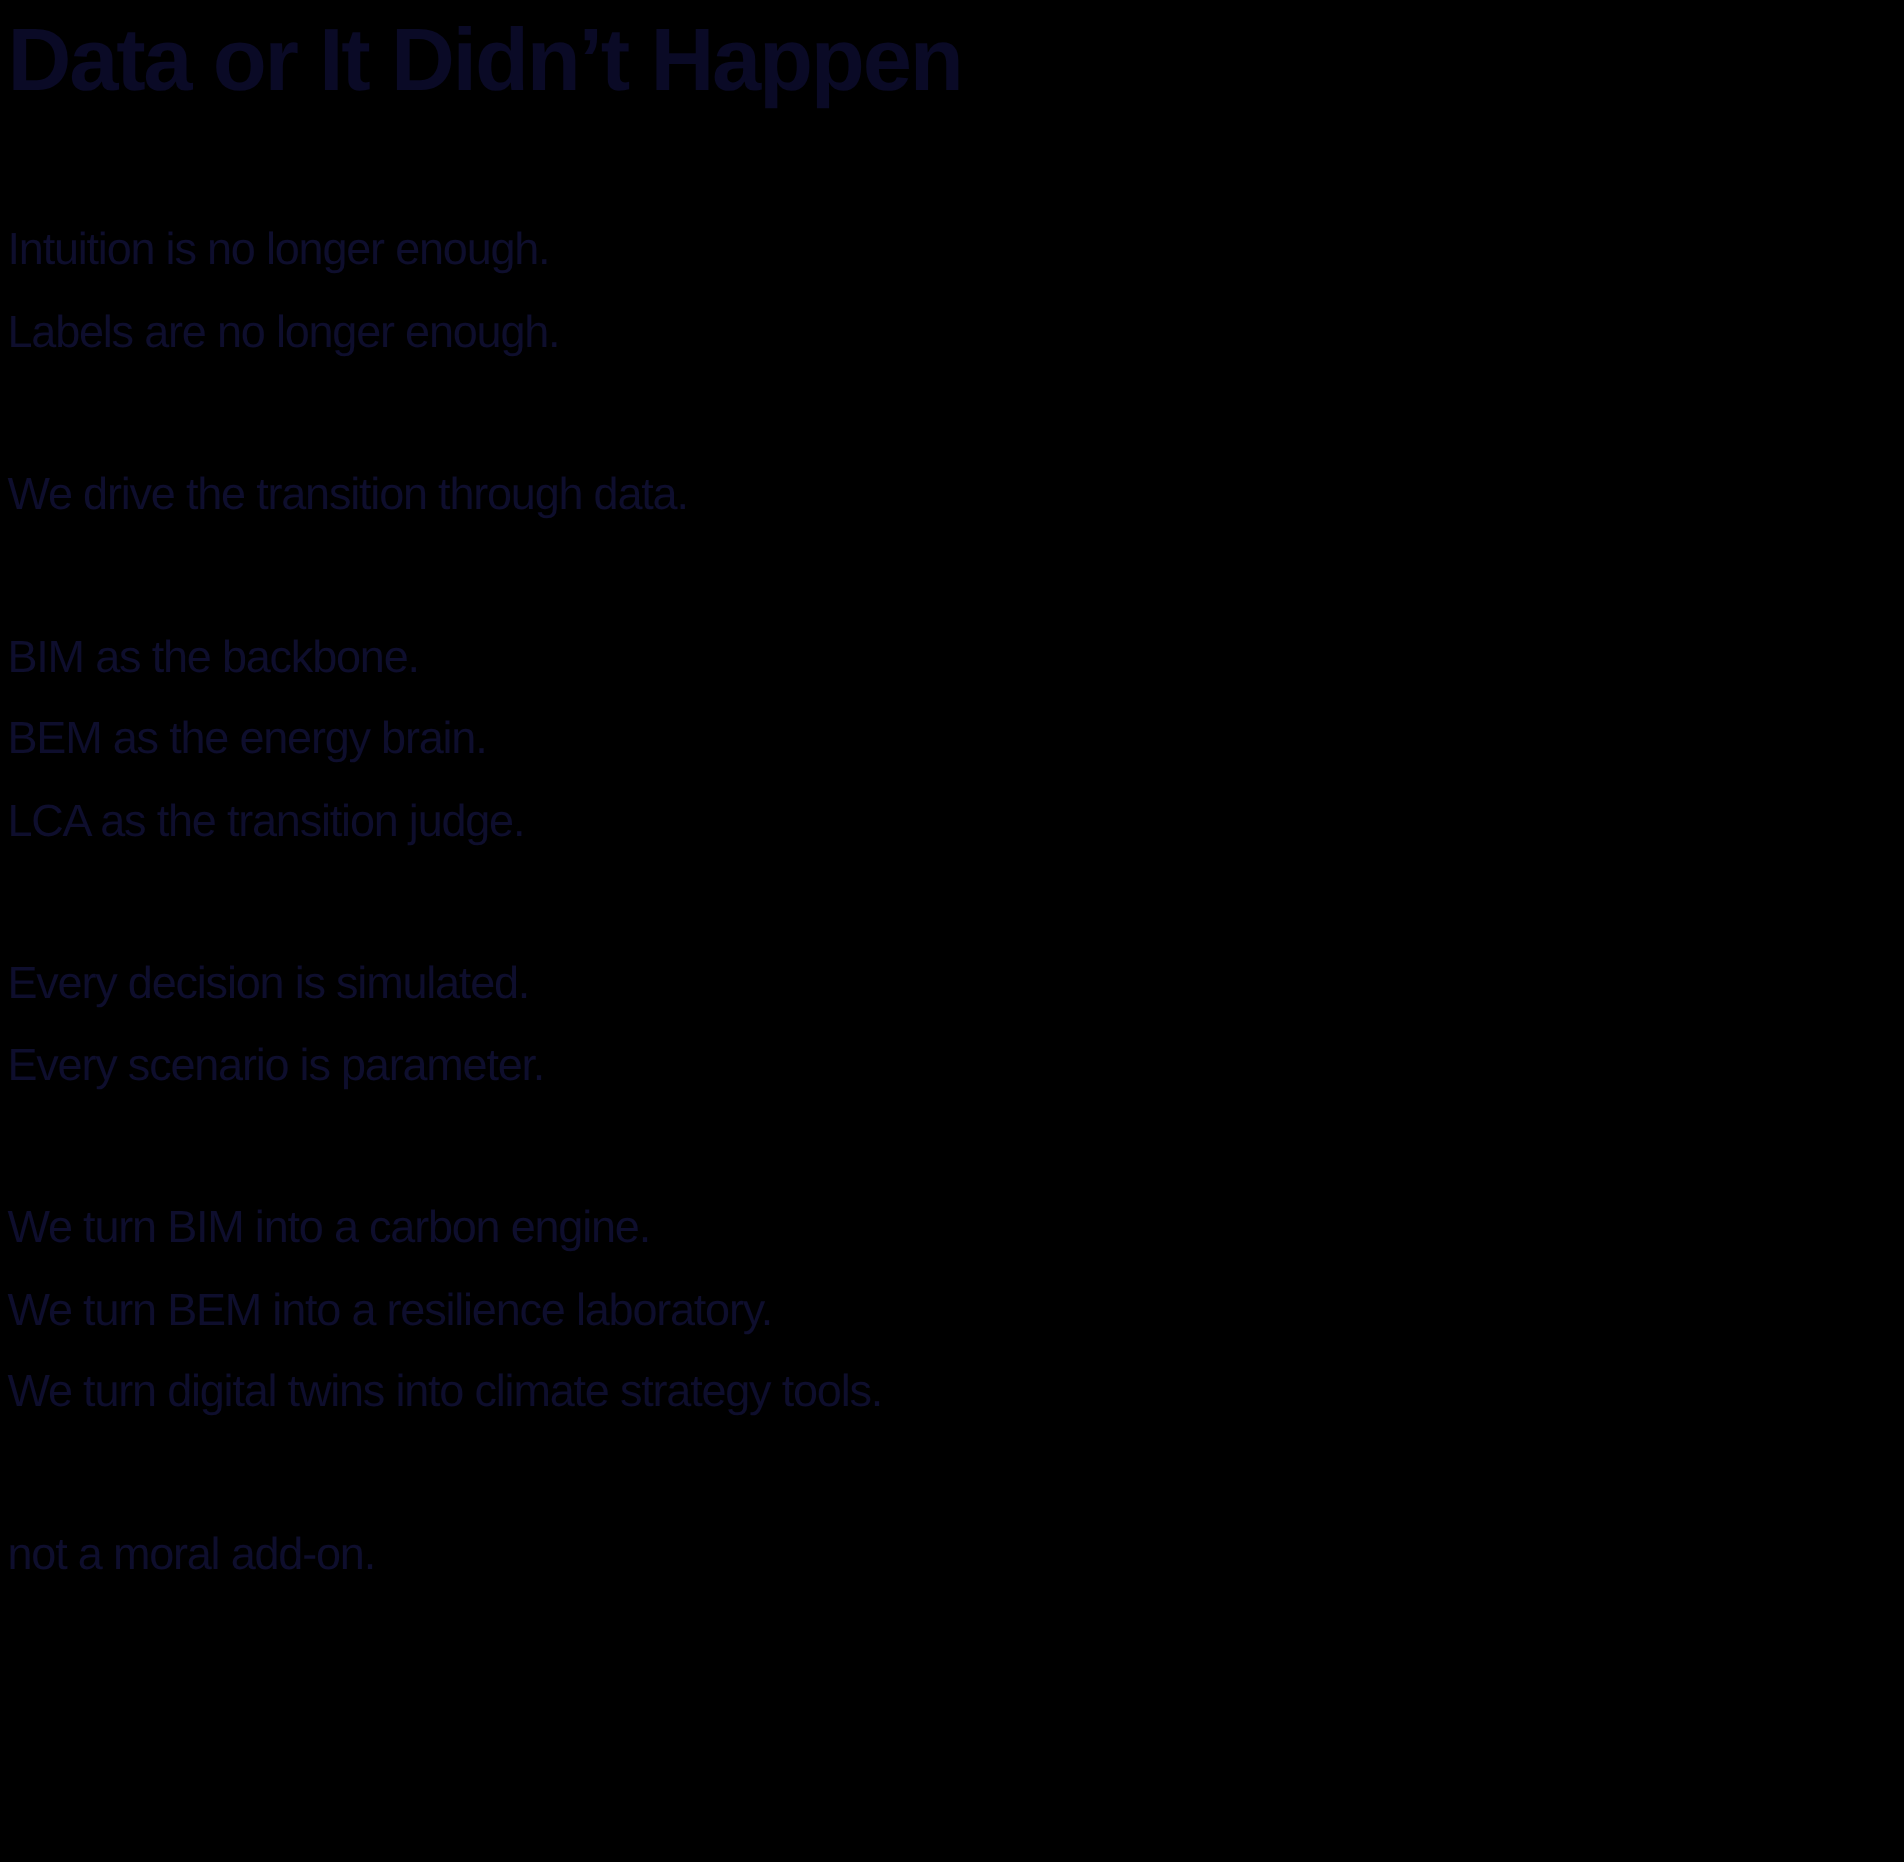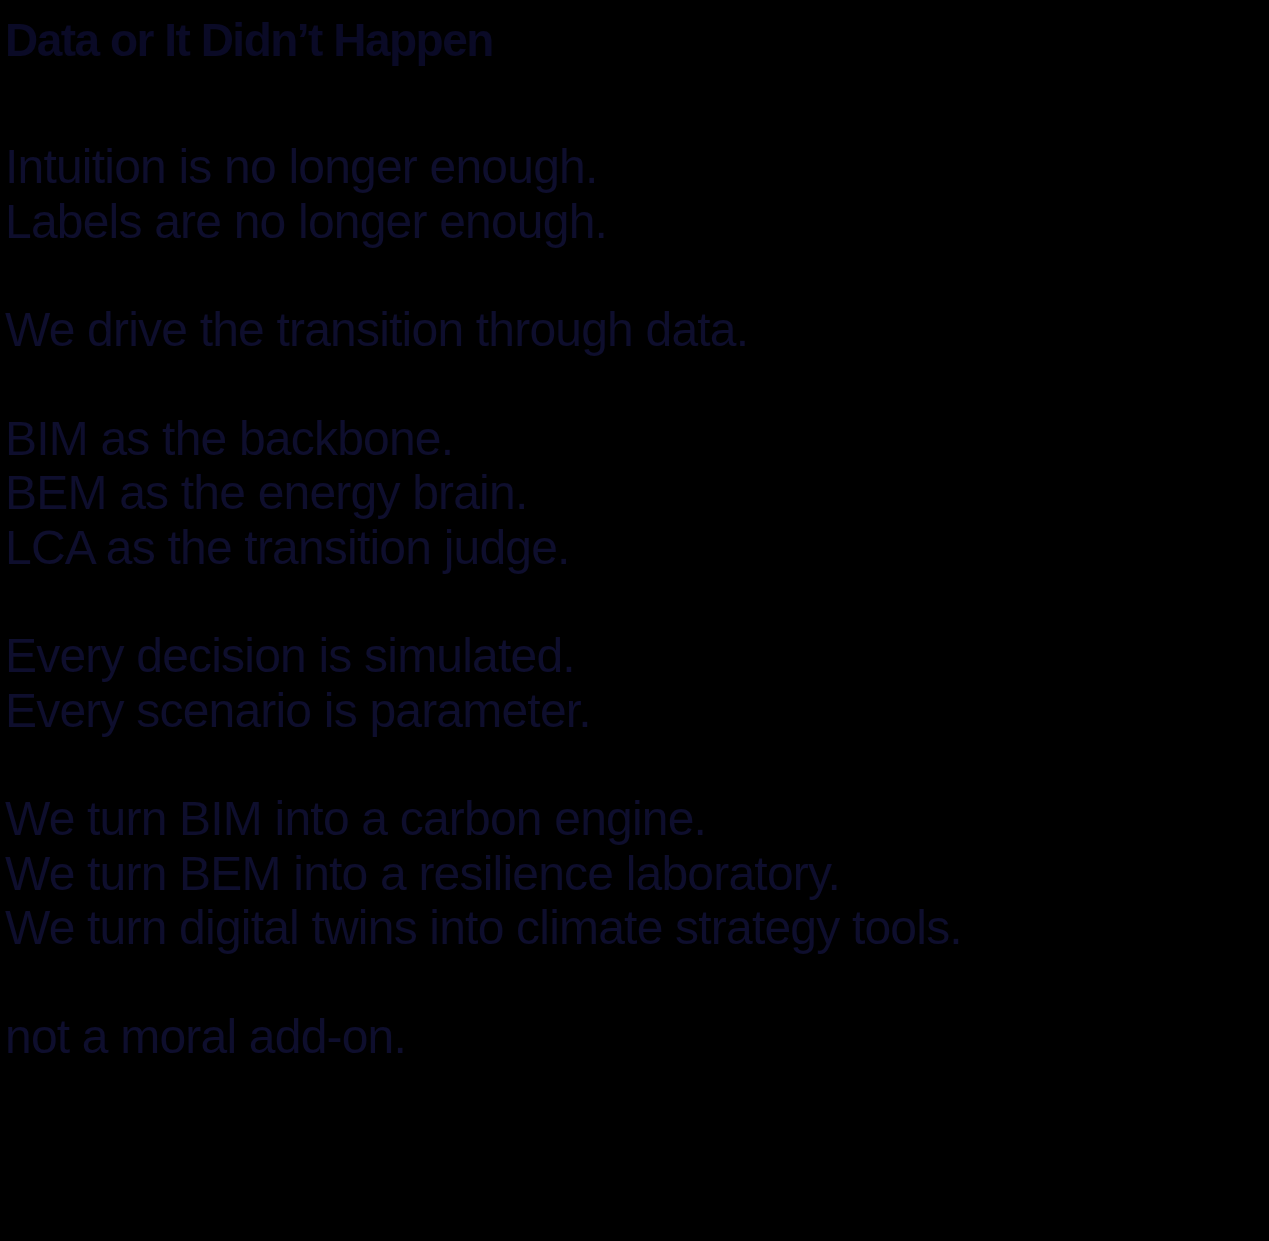--- a/index.html
+++ b/index.html
@@ -11,36 +11,36 @@
     width: 1269px;
     height: 1241px;
     overflow: hidden;
     font-family: "Liberation Sans", "DejaVu Sans", sans-serif;
   }
   .page {
     padding: 6px 0 0 5px;
     width: 1264px;
   }
   .page-title {
-    font-size: 46px;
+    font-size: 59px;
     font-weight: 800;
     letter-spacing: -1.5px;
     line-height: 68px;
     color: #0a0a26;
     margin: 0 0 66px 0;
     white-space: nowrap;
   }
   .para {
     margin: 0 0 54px 0;
   }
   .para:last-child {
     margin-bottom: 0;
   }
   .body-line {
-    font-size: 48px;
+    font-size: 30px;
     font-weight: 500;
     letter-spacing: -0.8px;
     line-height: 54.5px;
     color: #0e0e2d;
     white-space: nowrap;
   }
   .subscript {
     font-size: 60%;
     position: relative;
     top: 0.32em;

